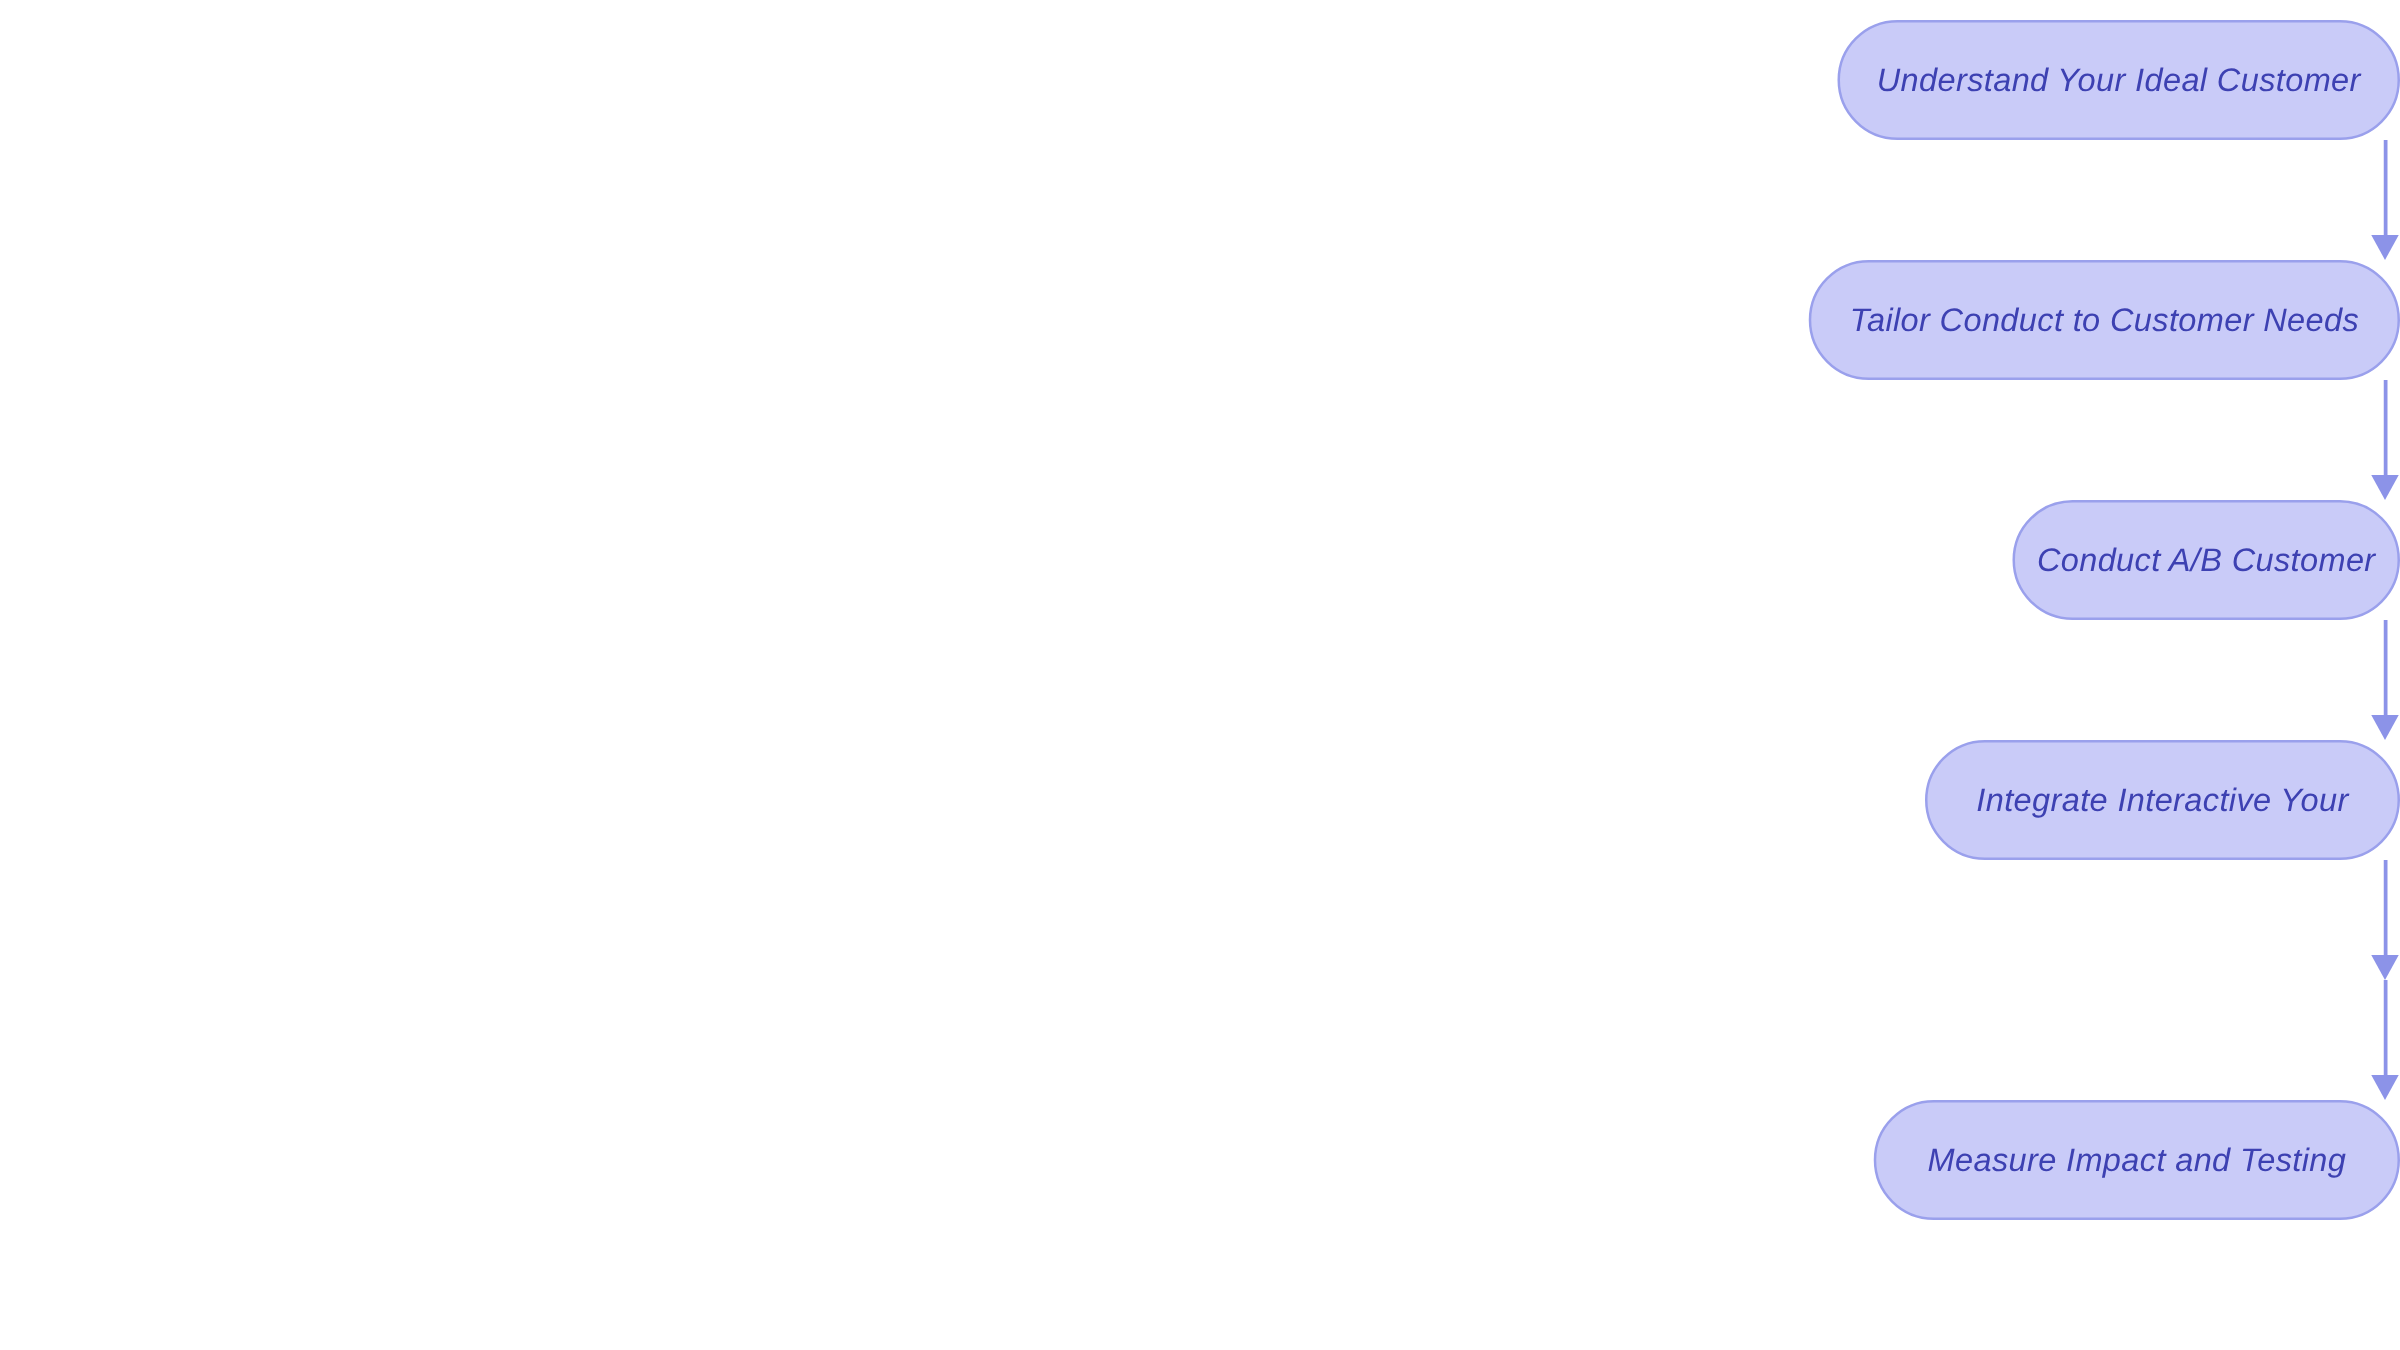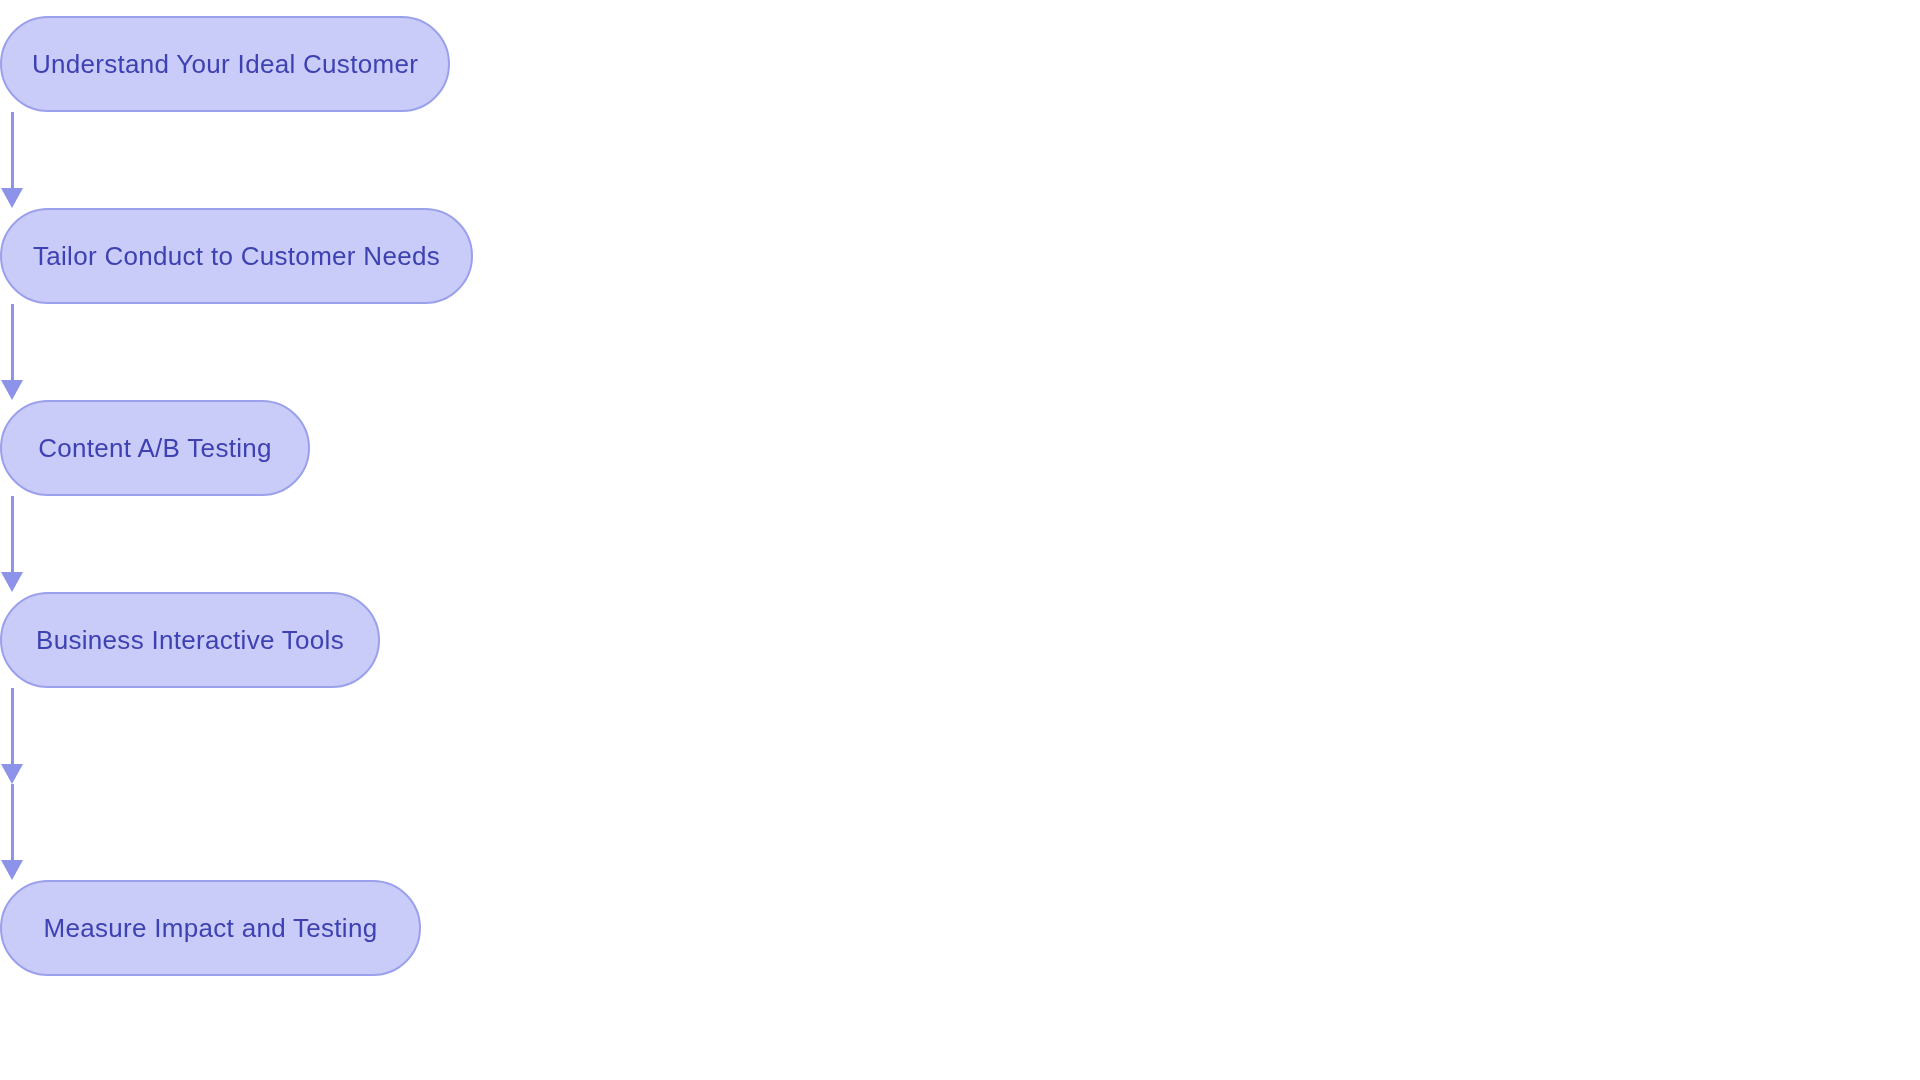--- a/index.html
+++ b/index.html
@@ -13,22 +13,23 @@
   html, body { background: var(--bg); }
   .canvas {
     position: relative;
     width: 1920px;
     height: 1080px;
     background: var(--bg);
     overflow: hidden;
     font-family: "Liberation Sans", sans-serif;
     display: flex;
     flex-direction: column;
-    align-items: flex-start;
+    align-items: flex-end;
     padding-top: 16px;
+    font-style: italic;
   }
   .node {
     height: 96px;
     flex: 0 0 96px;
     border-radius: 48px;
     background: var(--node-fill);
     border: 2px solid var(--node-border);
     display: flex;
     align-items: center;
     justify-content: center;
@@ -79,30 +80,30 @@
   <div class="node" style="width: 473px;">
     <span class="node-label">Tailor Conduct to Customer Needs</span>
   </div>
 
   <div class="connector">
     <div class="connector-line"></div>
     <div class="connector-head"></div>
   </div>
 
   <div class="node" style="width: 310px;">
-    <span class="node-label">Content A/B Testing</span>
+    <span class="node-label">Conduct A/B Customer</span>
   </div>
 
   <div class="connector">
     <div class="connector-line"></div>
     <div class="connector-head"></div>
   </div>
 
   <div class="node" style="width: 380px;">
-    <span class="node-label">Business Interactive Tools</span>
+    <span class="node-label">Integrate Interactive Your</span>
   </div>
 
   <div class="connector">
     <div class="connector-line"></div>
     <div class="connector-head"></div>
   </div>
 
 
   <div class="connector">
     <div class="connector-line"></div>

